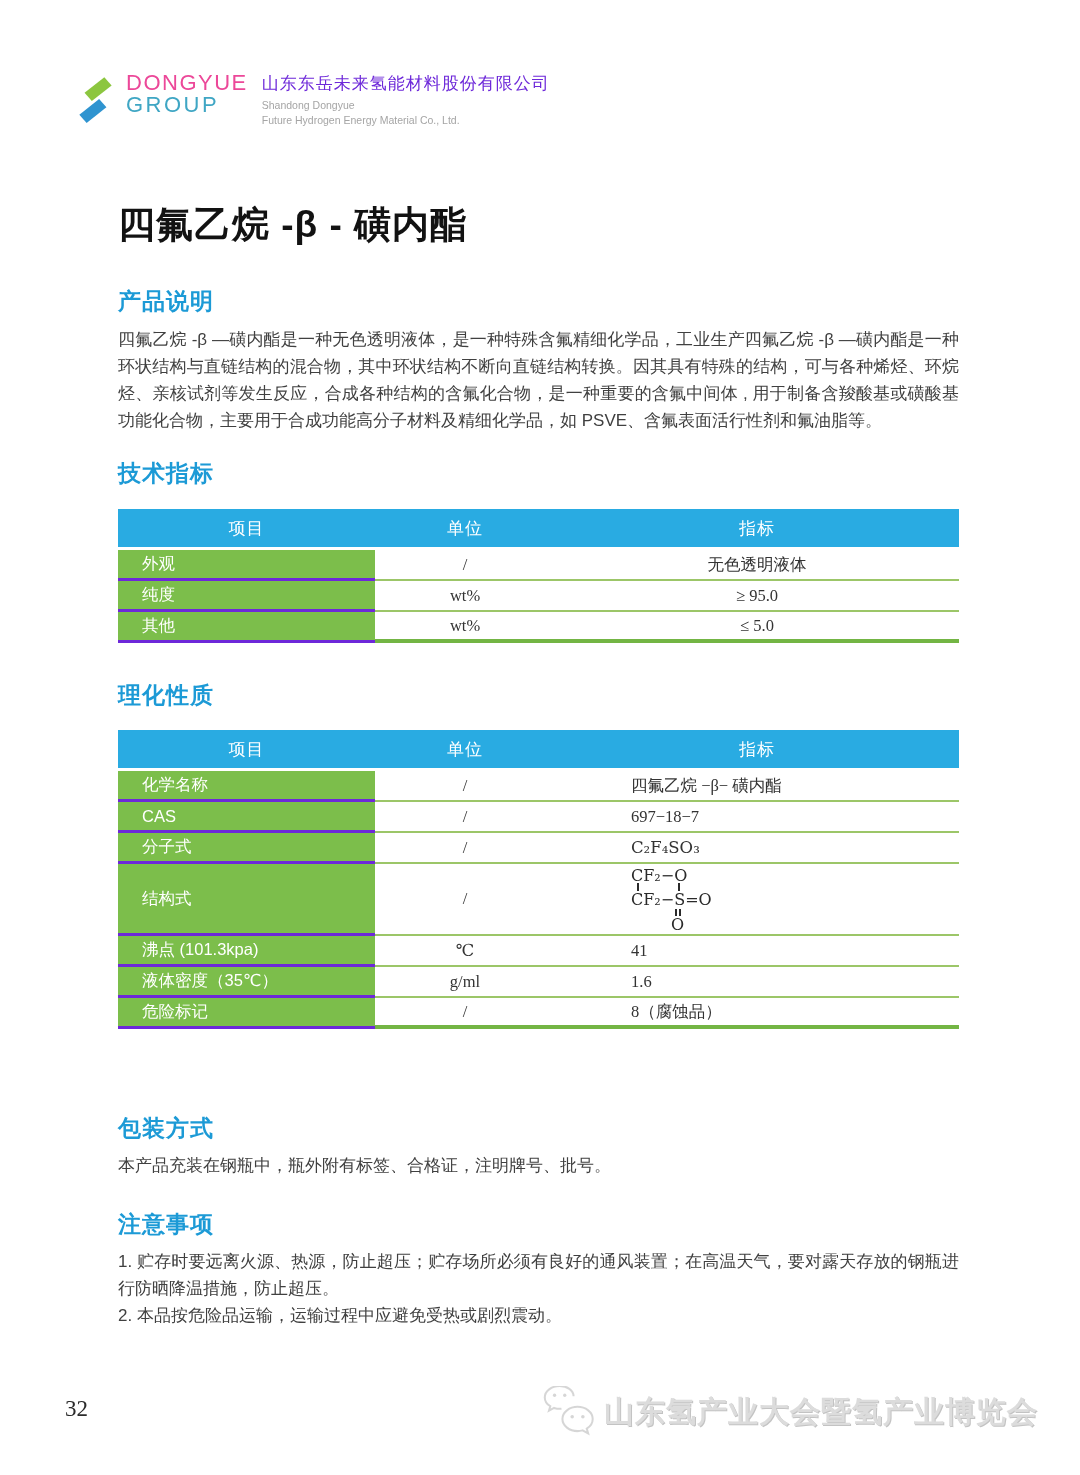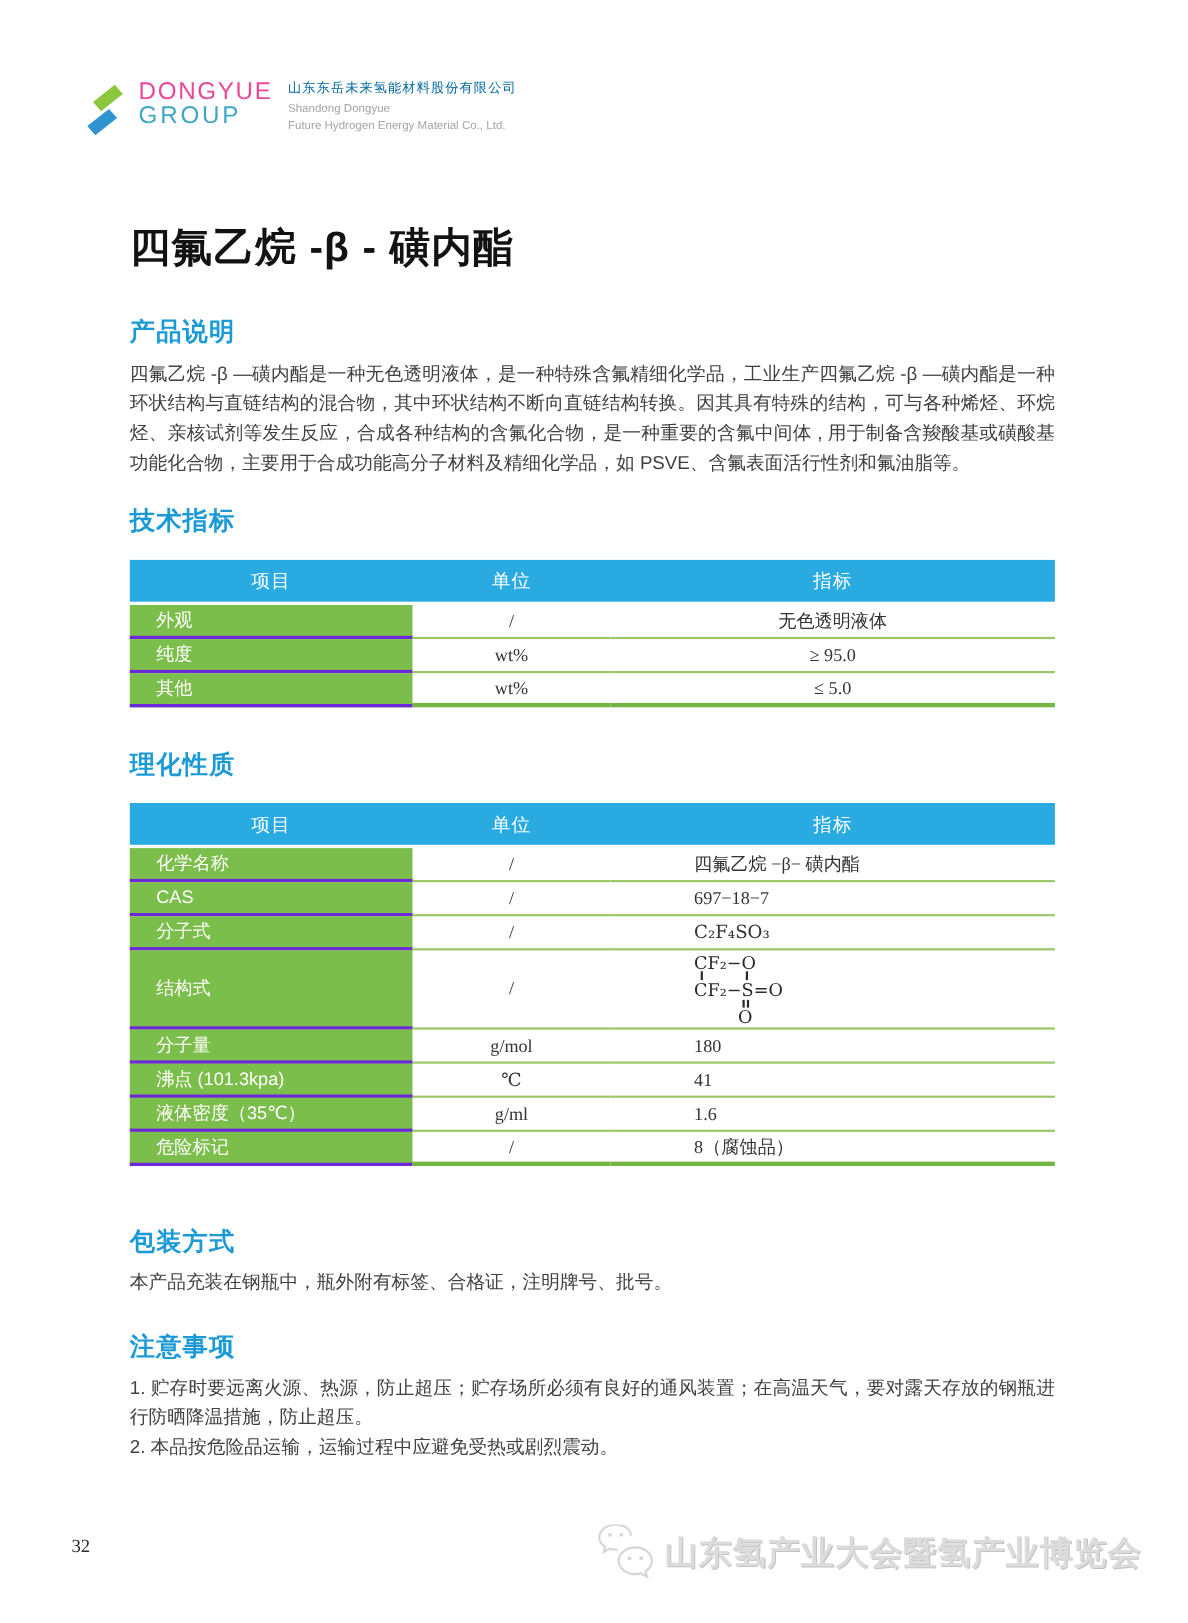--- a/index.html
+++ b/index.html
@@ -9,21 +9,21 @@
     overflow:hidden;
   }
 
   
   .page-header { position:absolute; top:72px; left:76px; display:flex; align-items:flex-start; }
   .logo-mark { width:40px; height:50px; margin-top:2px; }
   .logo-words { margin-left:10px; line-height:1.02; }
   .logo-dongyue { font-size:22px; letter-spacing:1.5px; color:#ec4899; font-weight:500; }
   .logo-group   { font-size:22px; letter-spacing:2.5px; color:#3FA6C4; font-weight:500; }
   .company { margin-left:14px; }
-  .company-cn { font-size:12px; color:#0369a1; letter-spacing:1px; }
+  .company-cn { font-size:17px; color:#6d28d9; letter-spacing:1px; }
   .company-en { font-size:10.5px; color:#a5a5a5; line-height:1.4; margin-top:3px; }
 
   
   .content { position:absolute; left:118px; width:841px; top:0; }
   .abs { position:absolute; left:0; }
 
   .doc-title { font-size:37px; font-weight:800; color:#121212; letter-spacing:1px; white-space:nowrap;text-align:center; }
   .sec-heading { font-size:23px; font-weight:800; color:#1C9AD6; letter-spacing:1px;text-align:center; }
   .body-text { font-size:17px; line-height:27px; color:#404040; text-align:justify; }
 
@@ -61,21 +61,21 @@
   .bond { position:absolute; width:1.5px; background:#2a2a2a; }
   .bond-l  { left:6px;  top:15px; height:8px; }
   .bond-r  { left:47px; top:15px; height:8px; }
   .bond-d1 { left:44px; top:41px; height:7px; }
   .bond-d2 { left:48px; top:41px; height:7px; }
 
   
   .notes-line { font-size:17px; line-height:27px; color:#404040; text-align:justify; }
 
   
-  .page-num { position:absolute; left:65px; top:1396px; font-family:"Liberation Serif","DejaVu Serif",serif; font-size:17px; color:#2b2b2b; }
+  .page-num { position:absolute; left:65px; top:1396px; font-family:"Liberation Serif","DejaVu Serif",serif; font-size:23px; color:#2b2b2b; }
   .watermark { position:absolute; right:42px; top:1386px; display:flex; align-items:center; color:#d3d3d3; }
   .watermark-text { font-size:30px; font-weight:700; letter-spacing:1px; color:#dcdcdc; text-shadow:1px 1px 0 #c3c3c3; white-space:nowrap; }
   .wm-icon { margin-right:8px; opacity:.85; }
 </style>
 </head>
 <body>
 
 <div class="page-header">
   <svg class="logo-mark" viewBox="0 0 34 48" aria-hidden="true">
     <polygon points="6,18 25,3 32,11 13,26" fill="#8CC63F"></polygon>
@@ -156,25 +156,20 @@
         <div class="chem-struct">
           <span class="cs-t">CF₂−O</span>
           <span class="bond bond-l"></span>
           <span class="bond bond-r"></span>
           <span class="cs-m">CF₂−S=O</span>
           <span class="bond bond-d1"></span>
           <span class="bond bond-d2"></span>
           <span class="cs-o">O</span>
         </div>
       </div>
-    </div>
-    <div class="trow drow">
-      <div class="c1">分子量</div>
-      <div class="c2">g/mol</div>
-      <div class="c3">180</div>
     </div>
     <div class="trow drow">
       <div class="c1">沸点 (101.3kpa)</div>
       <div class="c2">℃</div>
       <div class="c3">41</div>
     </div>
     <div class="trow drow">
       <div class="c1">液体密度（35℃）</div>
       <div class="c2">g/ml</div>
       <div class="c3">1.6</div>

